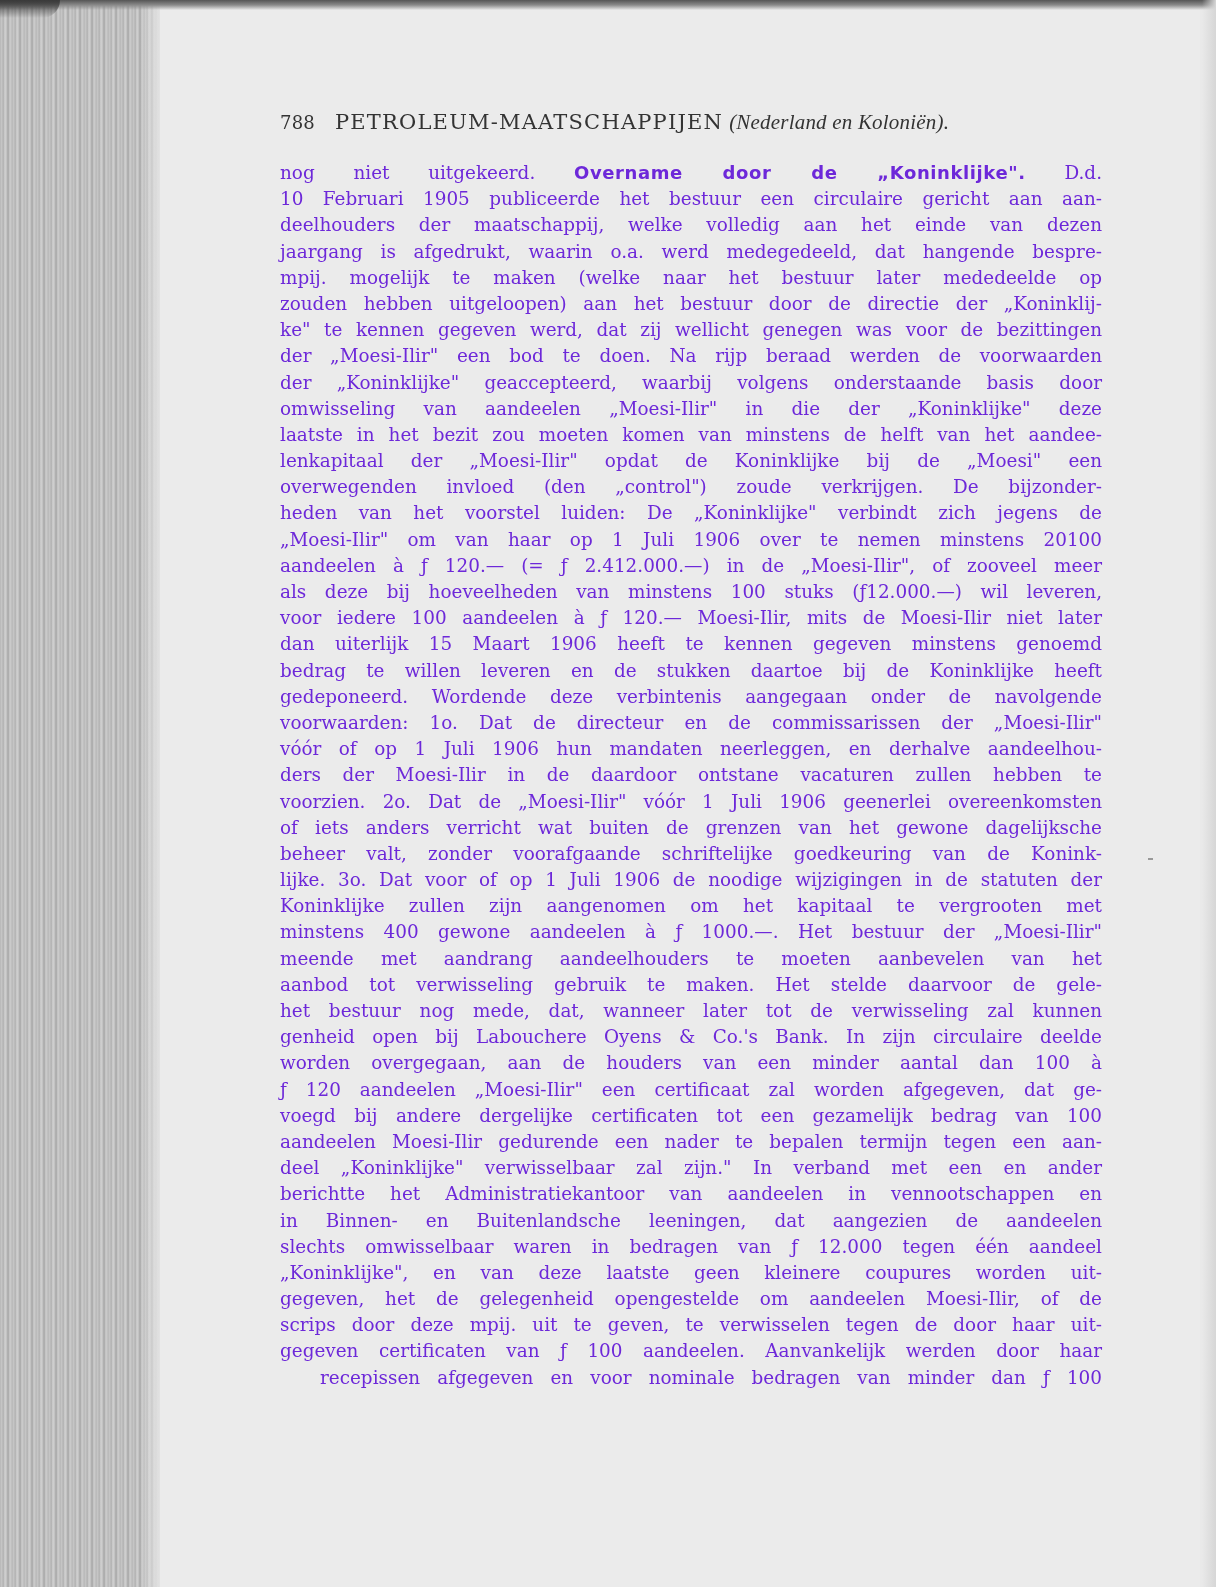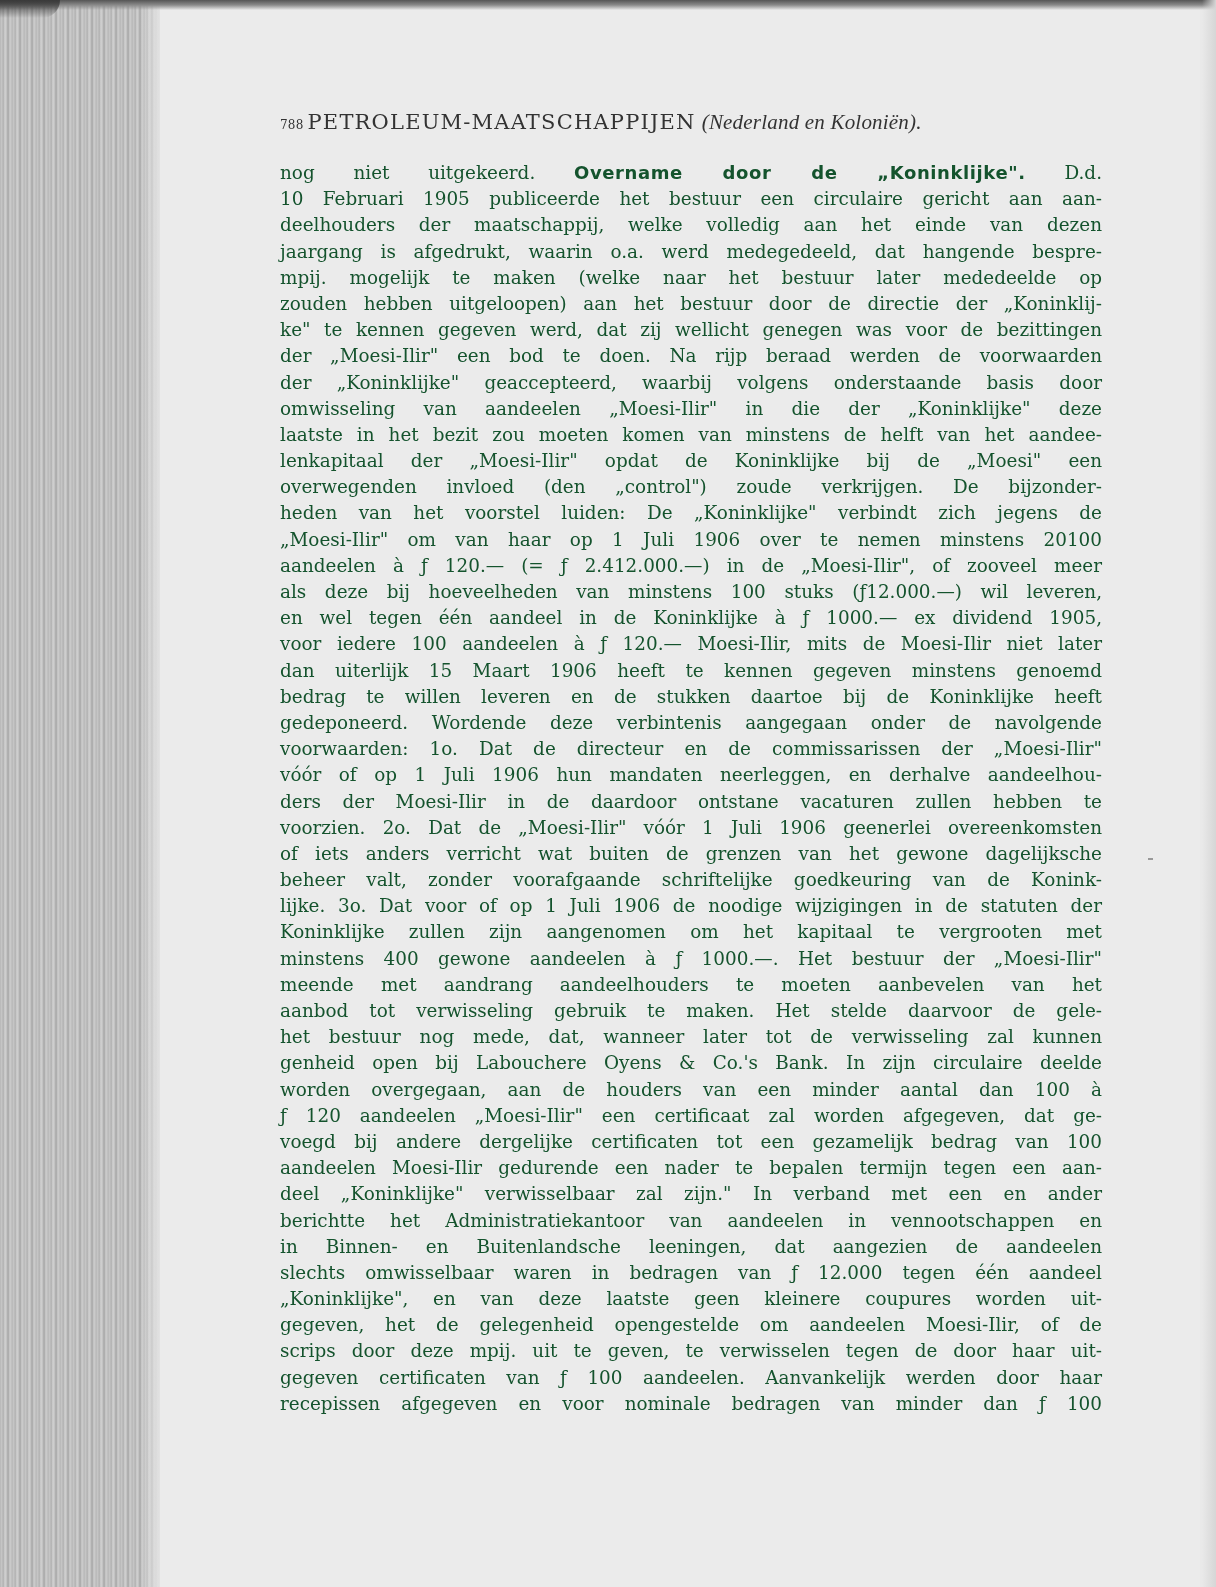--- a/index.html
+++ b/index.html
@@ -73,50 +73,51 @@
       left: 280px;
       top: 110px;
       width: 820px;
       font-size: 21px;
       color: #333;
       letter-spacing: 0.2px;
       white-space: nowrap;
     }
     .running-head .page-number {
       font-style: normal;
-      font-size: 12px;
-      margin-right: 4px;
+      font-size: 18px;
+      margin-right: 20px;
     }
     .running-head .head-title {
       letter-spacing: 1.2px;
     }
     .running-head .head-sub {
       font-style: italic;
       margin-left: 6px;
       font-family: Liberation Serif, serif;
     }
     .body-text {
       position: absolute;
       left: 280px;
       top: 160px;
       width: 822px;
-      color: #14532d;
+      color: #6d28d9;
       font-size: 18.4px;
       line-height: 26.2px;
     }
     .line {
       display: block;
       white-space: nowrap;
       text-align: justify;
       text-align-last: justify;
       height: 26.2px;
       overflow: visible;
     }
     .line.last {
       text-align-last: justify;
+      margin-left: 40px;
     }
     .bold-heading {
       font-family: "DejaVu Sans", "Liberation Sans", sans-serif;
       font-weight: bold;
       letter-spacing: 0.6px;
       font-size: 18px;
     }
     .speck {
       position: absolute;
       width: 5px;
@@ -151,21 +152,20 @@
   <span class="line">der „Moesi-Ilir" een bod te doen. Na rijp beraad werden de voorwaarden</span>
   <span class="line">der „Koninklijke" geaccepteerd, waarbij volgens onderstaande basis door</span>
   <span class="line">omwisseling van aandeelen „Moesi-Ilir" in die der „Koninklijke" deze</span>
   <span class="line">laatste in het bezit zou moeten komen van minstens de helft van het aandee-</span>
   <span class="line">lenkapitaal der „Moesi-Ilir" opdat de Koninklijke bij de „Moesi" een</span>
   <span class="line">overwegenden invloed (den „control") zoude verkrijgen. De bijzonder-</span>
   <span class="line">heden van het voorstel luiden: De „Koninklijke" verbindt zich jegens de</span>
   <span class="line">„Moesi-Ilir" om van haar op 1 Juli 1906 over te nemen minstens 20100</span>
   <span class="line">aandeelen à ƒ 120.— (= ƒ 2.412.000.—) in de „Moesi-Ilir", of zooveel meer</span>
   <span class="line">als deze bij hoeveelheden van minstens 100 stuks (ƒ12.000.—) wil leveren,</span>
-  <span class="line">en wel tegen één aandeel in de Koninklijke à ƒ 1000.— ex dividend 1905,</span>
   <span class="line">voor iedere 100 aandeelen à ƒ 120.— Moesi-Ilir, mits de Moesi-Ilir niet later</span>
   <span class="line">dan uiterlijk 15 Maart 1906 heeft te kennen gegeven minstens genoemd</span>
   <span class="line">bedrag te willen leveren en de stukken daartoe bij de Koninklijke heeft</span>
   <span class="line">gedeponeerd. Wordende deze verbintenis aangegaan onder de navolgende</span>
   <span class="line">voorwaarden: 1o. Dat de directeur en de commissarissen der „Moesi-Ilir"</span>
   <span class="line">vóór of op 1 Juli 1906 hun mandaten neerleggen, en derhalve aandeelhou-</span>
   <span class="line">ders der Moesi-Ilir in de daardoor ontstane vacaturen zullen hebben te</span>
   <span class="line">voorzien. 2o. Dat de „Moesi-Ilir" vóór 1 Juli 1906 geenerlei overeenkomsten</span>
   <span class="line">of iets anders verricht wat buiten de grenzen van het gewone dagelijksche</span>
   <span class="line">beheer valt, zonder voorafgaande schriftelijke goedkeuring van de Konink-</span>

